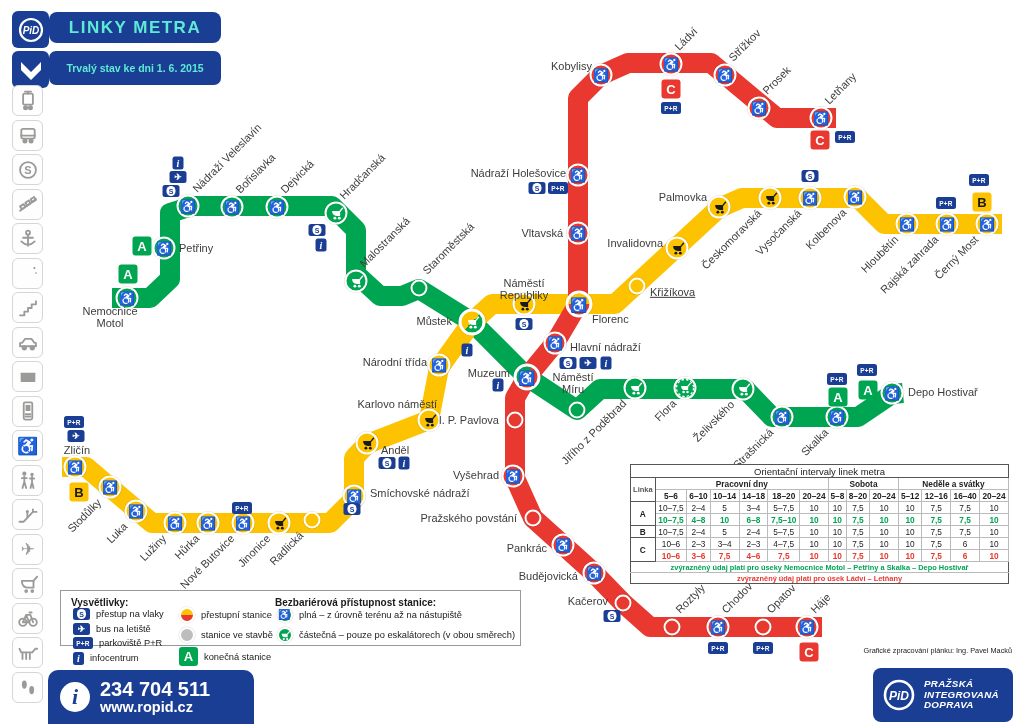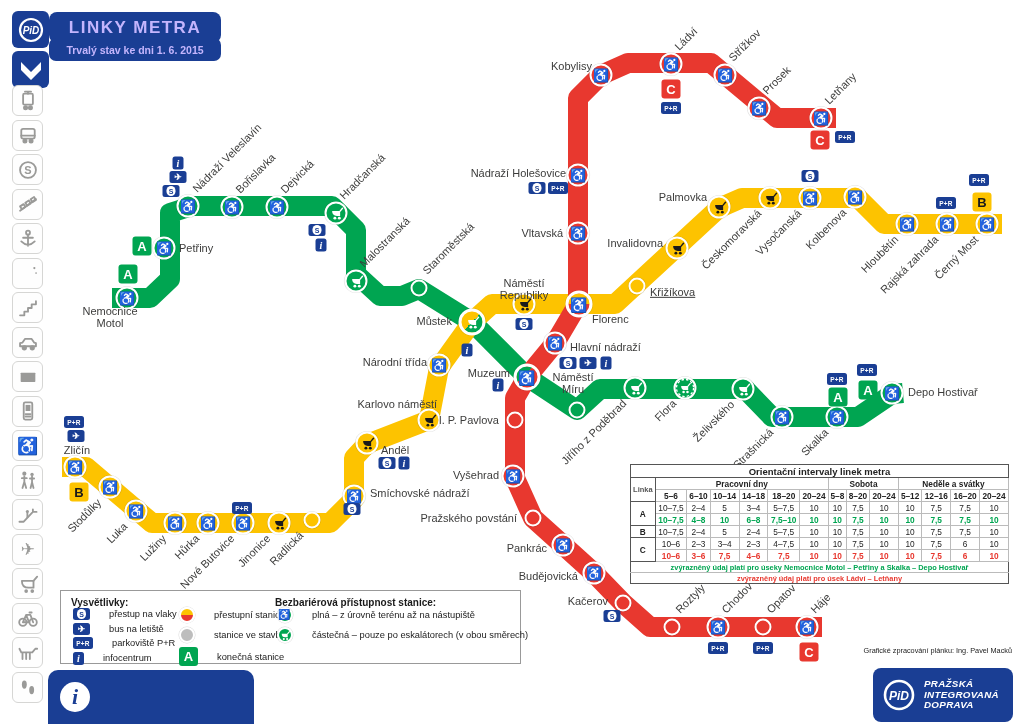--- a/index.html
+++ b/index.html
@@ -3,23 +3,23 @@
 <meta charset="utf-8">
 <style>
   * { margin:0; padding:0; box-sizing:border-box; }
   html,body { width:1024px; height:724px; }
   body { font-family:"Liberation Sans",sans-serif; background:#fff; position:relative; overflow:hidden; }
   #stage { position:absolute; left:0; top:0; width:1024px; height:724px; background:#fff; }
 
   
   .hdr-pid, .hdr-metro { position:absolute; left:12px; width:37px; height:37px; background:#1A3E94; border-radius:6px; display:flex; align-items:center; justify-content:center; }
   .hdr-pid { top:11px; } .hdr-metro { top:51px; }
-  .pill { position:absolute; left:49px; background:#1A3E94; color:#c4b5fd; border-radius:8px; display:flex; align-items:center; justify-content:center; font-weight:bold; }
+  .pill { position:absolute; left:49px; background:#1A3E94; color:#5eead4; border-radius:8px; display:flex; align-items:center; justify-content:center; font-weight:bold; }
   .pill.title { top:12px; width:172px; height:31px; font-size:17px; letter-spacing:1.5px; }
-  .pill.sub { top:38px; width:172px; height:23px; font-size:10.5px; border-radius:7px; }
+  .pill.sub { top:51px; width:172px; height:34px; font-size:10.5px; border-radius:7px; }
 
   
   .side-ic { position:absolute; left:12px; width:31px; height:31px; border:1.5px solid #d6d6d4; border-radius:6px; background:#fefefe; display:flex; align-items:center; justify-content:center; }
   .side-ic svg { width:22px; height:22px; stroke:#9a9a98; stroke-width:1.5; fill:none; stroke-linecap:round; stroke-linejoin:round; }
 
   
   #mapsvg { position:absolute; left:0; top:0; }
   .station { position:absolute; transform:translate(-50%,-50%); border-radius:50%; border:2.5px solid #fff; box-shadow:0 0 0 0.6px rgba(0,0,0,.12); display:flex; align-items:center; justify-content:center; z-index:3; }
   .station.plain { width:17px; height:17px; }
   .station.icn { width:23px; height:23px; }
@@ -38,33 +38,33 @@
   .bdg { position:absolute; transform:translate(-50%,-50%); background:#1A3E94; color:#fff; border-radius:2.5px; width:17px; height:12px; display:flex; align-items:center; justify-content:center; font-weight:bold; font-size:7px; z-index:6; }
   .bdg.plane { font-size:9px; }
   .bdg.pr { width:20px; font-size:6.5px; letter-spacing:.2px; }
   .bdg.i { width:11px; height:13px; font-family:"Liberation Serif",serif; font-style:italic; font-size:10px; }
   .bdg.s .sdot { width:9.5px; height:9.5px; border-radius:50%; background:#fff; color:#1A3E94; display:flex; align-items:center; justify-content:center; font-size:7px; font-weight:bold; }
   .bdg.term { width:19px; height:19px; border-radius:3px; font-size:13px; }
 
   
   #ivl { position:absolute; left:630px; top:464px; width:379px; border-collapse:collapse; font-size:8.3px; color:#222; background:#fff; z-index:7; }
   #ivl th, #ivl td { border:0.5px solid #bbb; text-align:center; padding:0.5px 0; height:11px; }
-  #ivl .ttl { font-weight:bold; font-size:9.5px; border:1px solid #555; }
+  #ivl .ttl { font-weight:normal; font-size:9.5px; border:1px solid #555; }
   #ivl .grp, #ivl .hdr { font-weight:bold; }
   #ivl .bL { border-left:1px solid #555; } #ivl .bO { border:1px solid #555; border-top:0; }
   #ivl table { }
   #ivl .green { color:#00A551; font-weight:bold; }
   #ivl .red { color:#E8382F; font-weight:bold; }
   #ivl .note { font-size:7.4px; font-weight:bold; height:10px; border-left:1px solid #555; border-right:1px solid #555; }
   #ivl tr:last-child td { border-bottom:1px solid #555; }
 
   
-  #legend { position:absolute; left:60px; top:590px; width:461px; height:74px; border:1px solid #999; background:#fff; z-index:7; }
+  #legend { position:absolute; left:60px; top:590px; width:461px; height:56px; border:1px solid #999; background:#fff; z-index:7; }
   #legend .lg-t { position:absolute; font-weight:bold; font-size:10px; color:#1a1a1a; }
-  #legend .lg-item { position:absolute; display:flex; align-items:center; gap:19px; font-size:9.3px; color:#1a1a1a; white-space:nowrap; }
+  #legend .lg-item { position:absolute; display:flex; align-items:center; gap:6px; font-size:9.3px; color:#1a1a1a; white-space:nowrap; }
   #legend .bdg { position:static; transform:none; flex:none; }
   .lg-circle { width:16px; height:16px; border-radius:50%; flex:none; border:2px solid #fff; box-shadow:0 0 0 .5px rgba(0,0,0,.15); display:flex; align-items:center; justify-content:center; }
   .lg-circle .wc { font-size:10px; line-height:1; }
   .lg-circle svg { width:13px; height:13px; }
 
   
   #phonebox { position:absolute; left:48px; top:670px; width:206px; height:54px; background:#1A3E94; border-radius:10px 10px 0 0; display:flex; align-items:center; padding-left:12px; gap:10px; z-index:7; }
   #phonebox .info-icon { width:30px; height:30px; border-radius:50%; background:#fff; color:#1A3E94; font-family:"Liberation Serif",serif; font-style:italic; font-weight:bold; font-size:22px; display:flex; align-items:center; justify-content:center; }
   #phonebox .ph { color:#fff; font-weight:bold; font-size:20px; line-height:1; }
   #phonebox .web { color:#fff; font-weight:bold; font-size:14.5px; line-height:1.15; }
@@ -665,21 +665,21 @@
             <td class="hdr">6–10</td>
             <td class="hdr">10–14</td>
             <td class="hdr">14–18</td>
             <td class="hdr">18–20</td>
             <td class="hdr">20–24</td>
             <td class="hdr bL">5–8</td>
             <td class="hdr">8–20</td>
             <td class="hdr">20–24</td>
             <td class="hdr bL">5–12</td>
             <td class="hdr">12–16</td>
-            <td class="hdr">16–20</td>
+            <td class="hdr">16–40</td>
             <td class="hdr">20–24</td>
           </tr>
           <tr>
             <td class="hdr bO" rowspan="2">A</td>
             <td class=" bL">10–7,5</td>
             <td class="">2–4</td>
             <td class="">5</td>
             <td class="">3–4</td>
             <td class="">5–7,5</td>
             <td class="">10</td>
@@ -812,20 +812,24 @@
               <circle cx="13.5" cy="15.8" r="1.8" fill="#fff"></circle>
             </g>
           </svg>
         </span>
         <span>částečná – pouze po eskalátorech (v obou směrech)</span>
       </div>
     </div>
 
   <div id="phonebox">
     <div class="info-icon">i</div>
+    <div>
+      <div class="ph">234 704 511</div>
+      <div class="web">www.ropid.cz</div>
+    </div>
   </div>
   <div id="credit">Grafické zpracování plánku: Ing. Pavel Macků</div>
   <div id="brand">
     <svg class="roundel" viewBox="0 0 36 36">
       <circle cx="18" cy="18" r="14" fill="none" stroke="#fff" stroke-width="2.6"></circle>
       <text x="18" y="23" text-anchor="middle" font-size="12" font-style="italic" font-weight="bold" fill="#fff" font-family="Liberation Sans,sans-serif">PiD</text>
     </svg>
     <div class="btxt">
       <div>PRAŽSKÁ</div>
       <div>INTEGROVANÁ</div>

